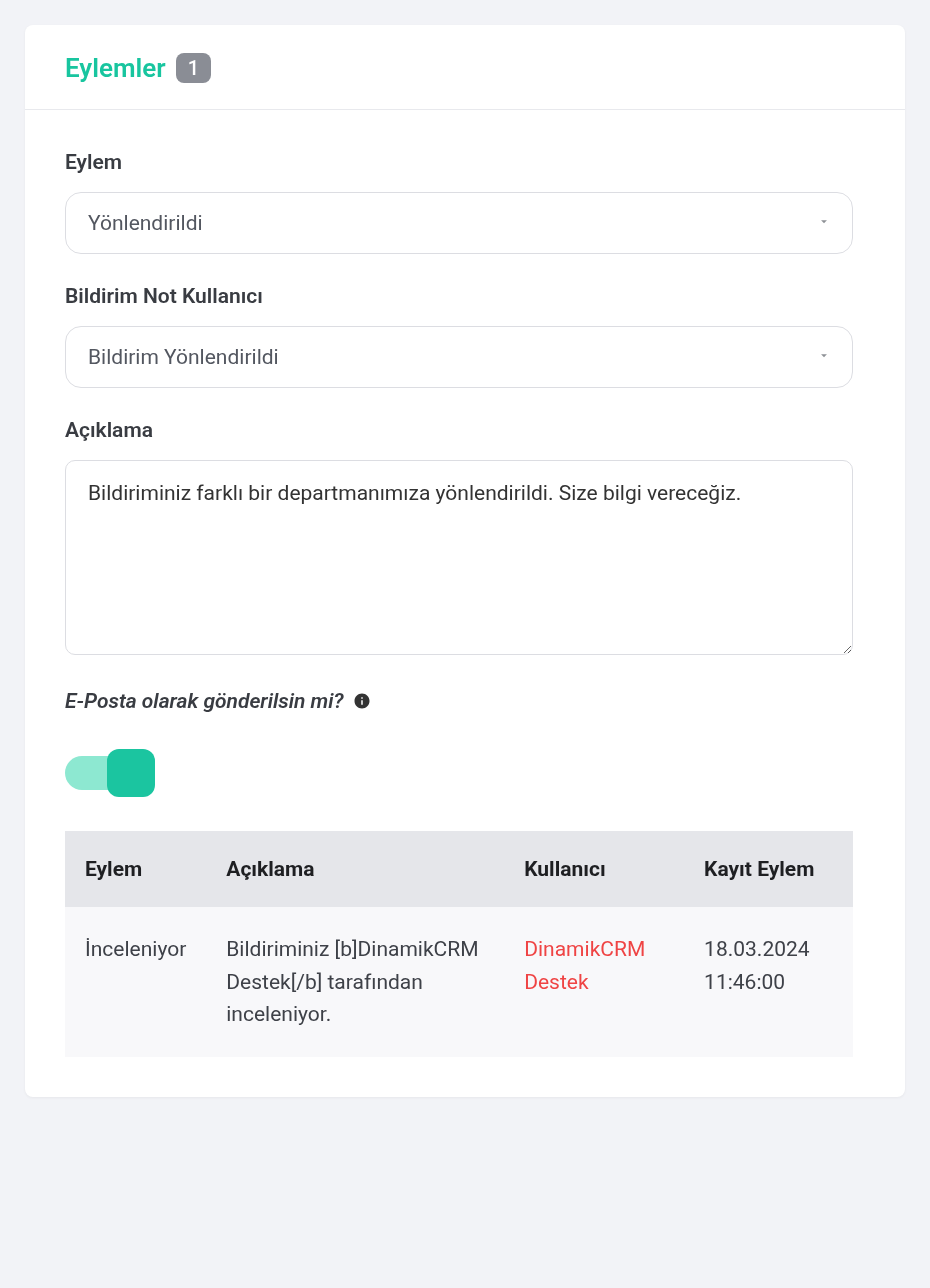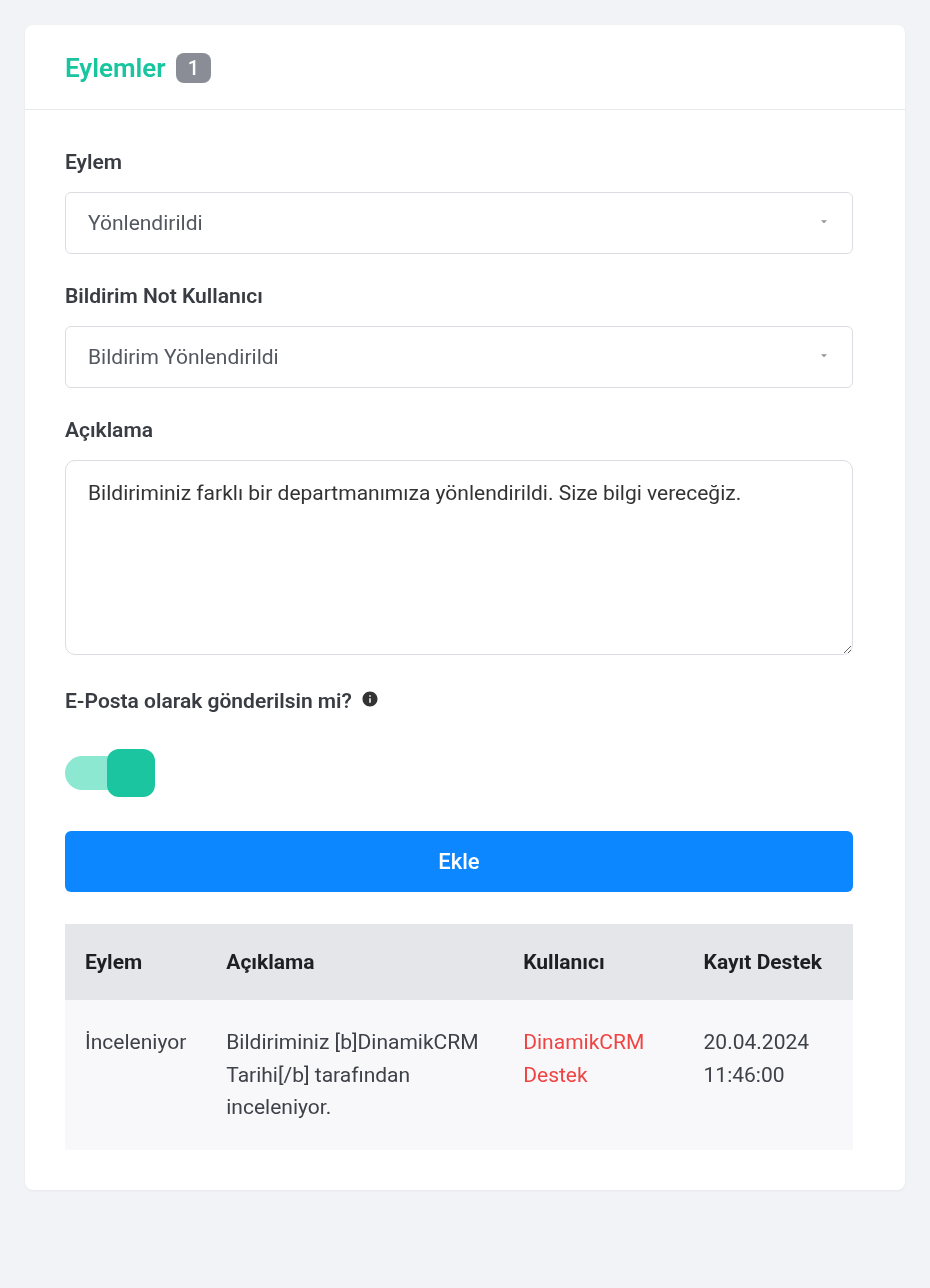--- a/index.html
+++ b/index.html
@@ -49,34 +49,36 @@
     }
     .form-label {
       display: block;
       font-size: 21px;
       font-weight: 600;
       color: #393c42;
       margin-bottom: 18px;
     }
     .form-label-inline {
       display: inline-flex;
+      align-items: center;
       gap: 8px;
+      font-style: italic;
     }
     .select-wrapper {
       position: relative;
       width: 100%;
     }
     .form-select {
       width: 100%;
       padding: 18px 22px;
       font-size: 21px;
       color: #535760;
       background: #fff;
       border: 1px solid #dcdde2;
-      border-radius: 6px;
+      border-radius: 16px;
       appearance: none;
       cursor: pointer;
       font-family: inherit;
     }
     .select-arrow {
       position: absolute;
       right: 22px;
       top: 50%;
       transform: translateY(-50%);
       pointer-events: none;
@@ -225,35 +227,34 @@
         </span>
       </label>
       <div class="toggle-wrapper">
         <div class="toggle">
           <div class="toggle-track"></div>
           <div class="toggle-thumb"></div>
         </div>
       </div>
     </div>
 
-    <button class="btn-primary">Ekle</button>
 
     <table class="table">
       <thead>
         <tr>
           <th>Eylem</th>
           <th>Açıklama</th>
           <th>Kullanıcı</th>
-          <th>Kayıt Destek</th>
+          <th>Kayıt Eylem</th>
         </tr>
       </thead>
       <tbody>
         <tr>
           <td>İnceleniyor</td>
-          <td>Bildiriminiz [b]DinamikCRM Tarihi[/b] tarafından inceleniyor.</td>
+          <td>Bildiriminiz [b]DinamikCRM Destek[/b] tarafından inceleniyor.</td>
           <td class="muted">DinamikCRM Destek</td>
-          <td>20.04.2024 11:46:00</td>
+          <td>18.03.2024 11:46:00</td>
         </tr>
       </tbody>
     </table>
 
   </div>
 </div>
 
 </body></html>

